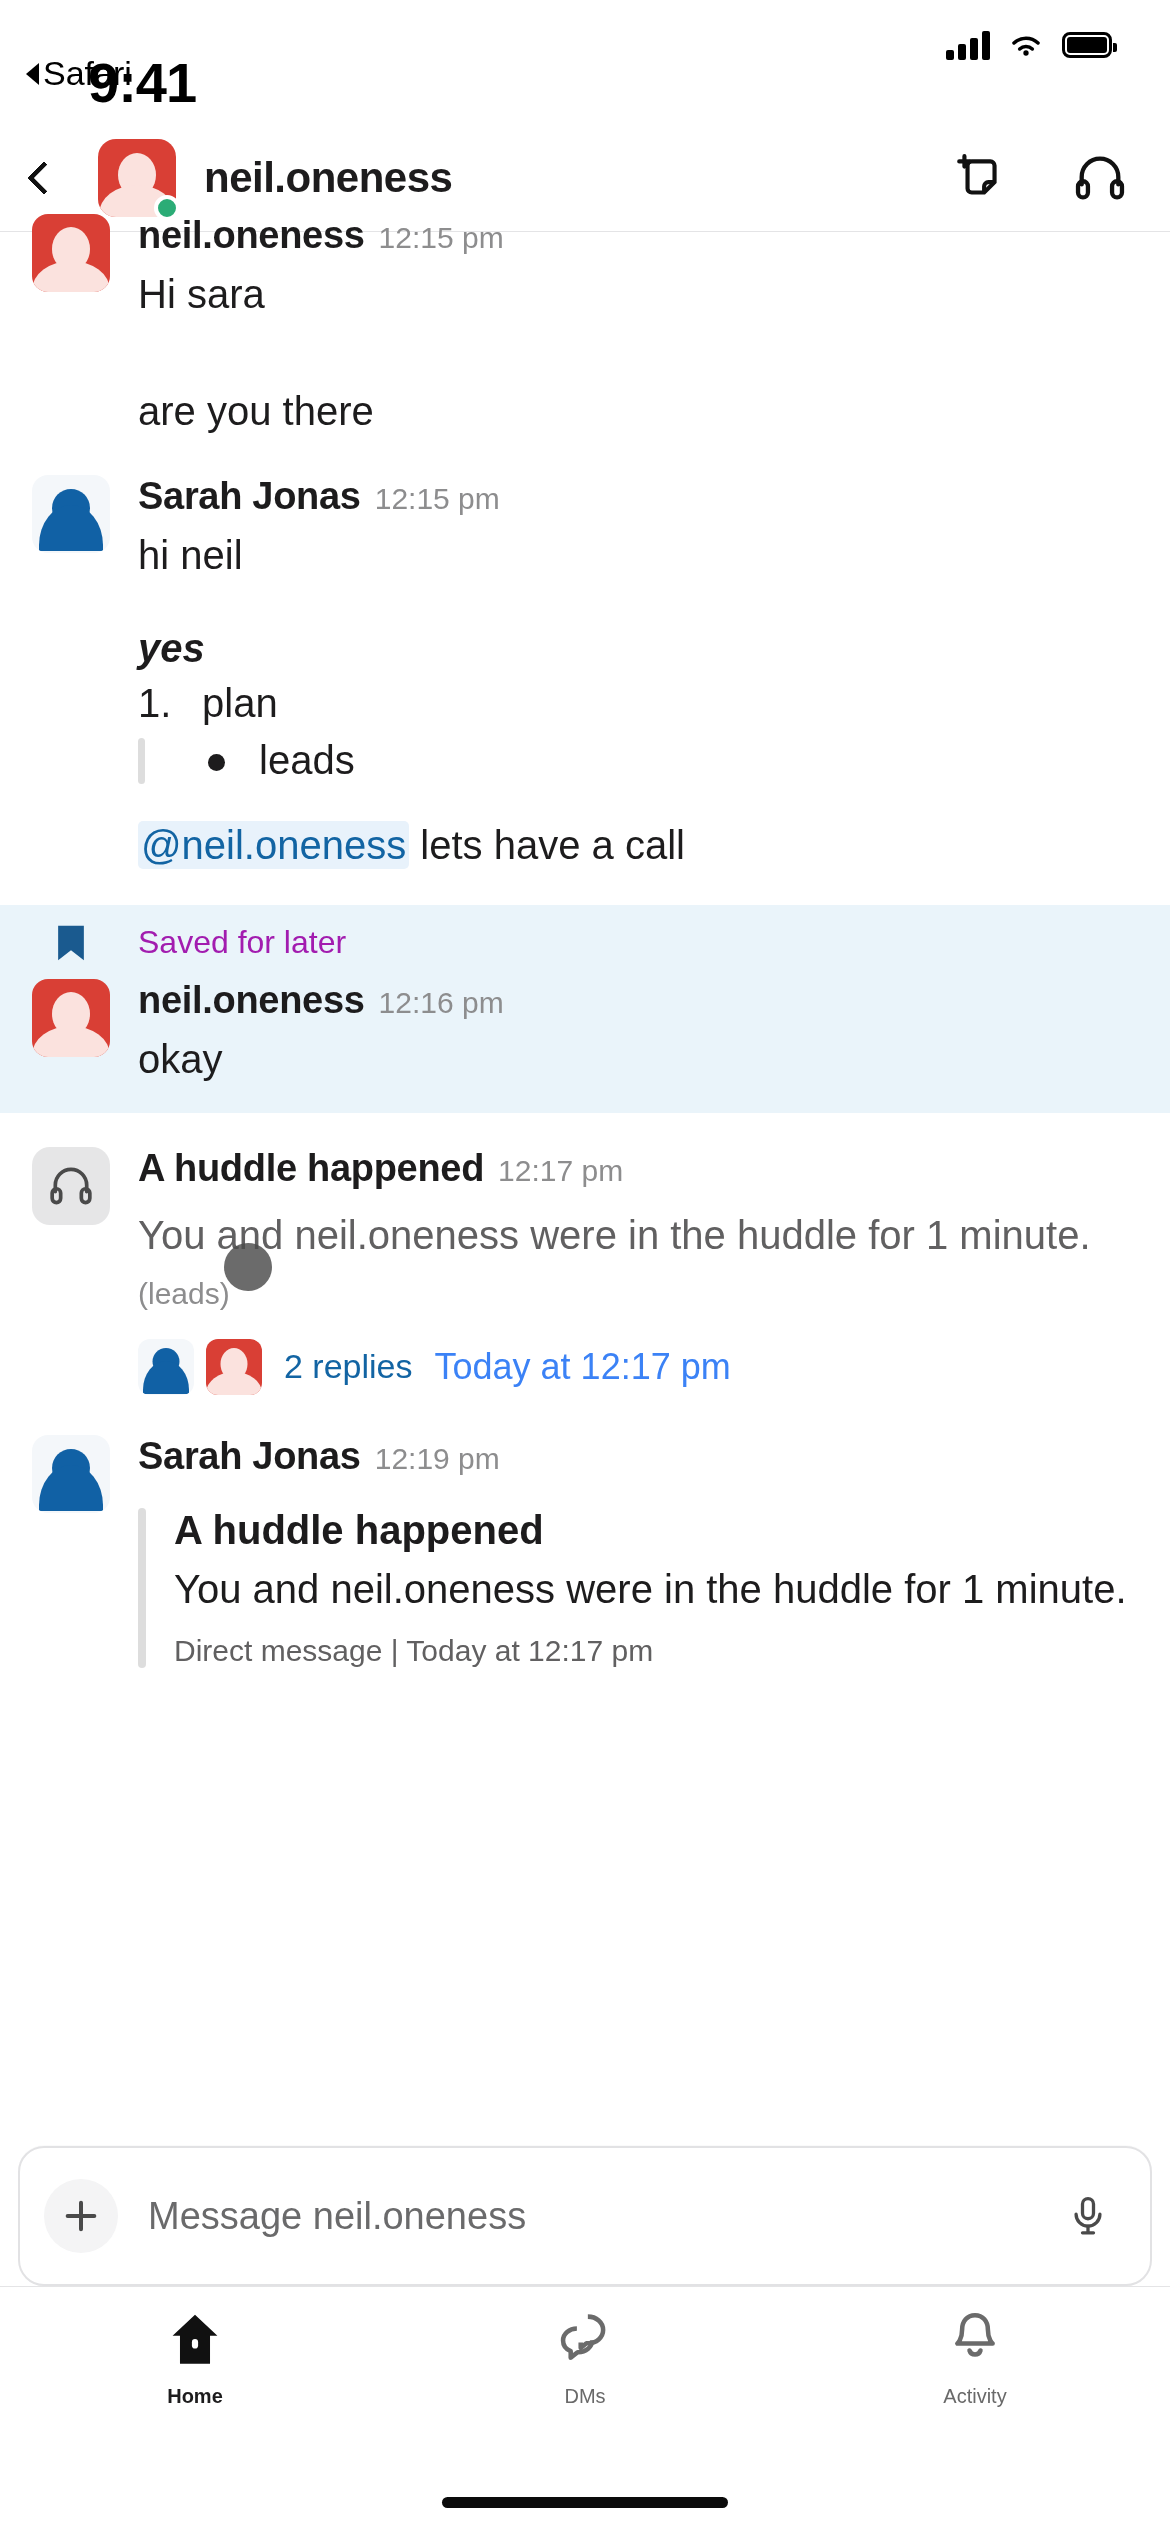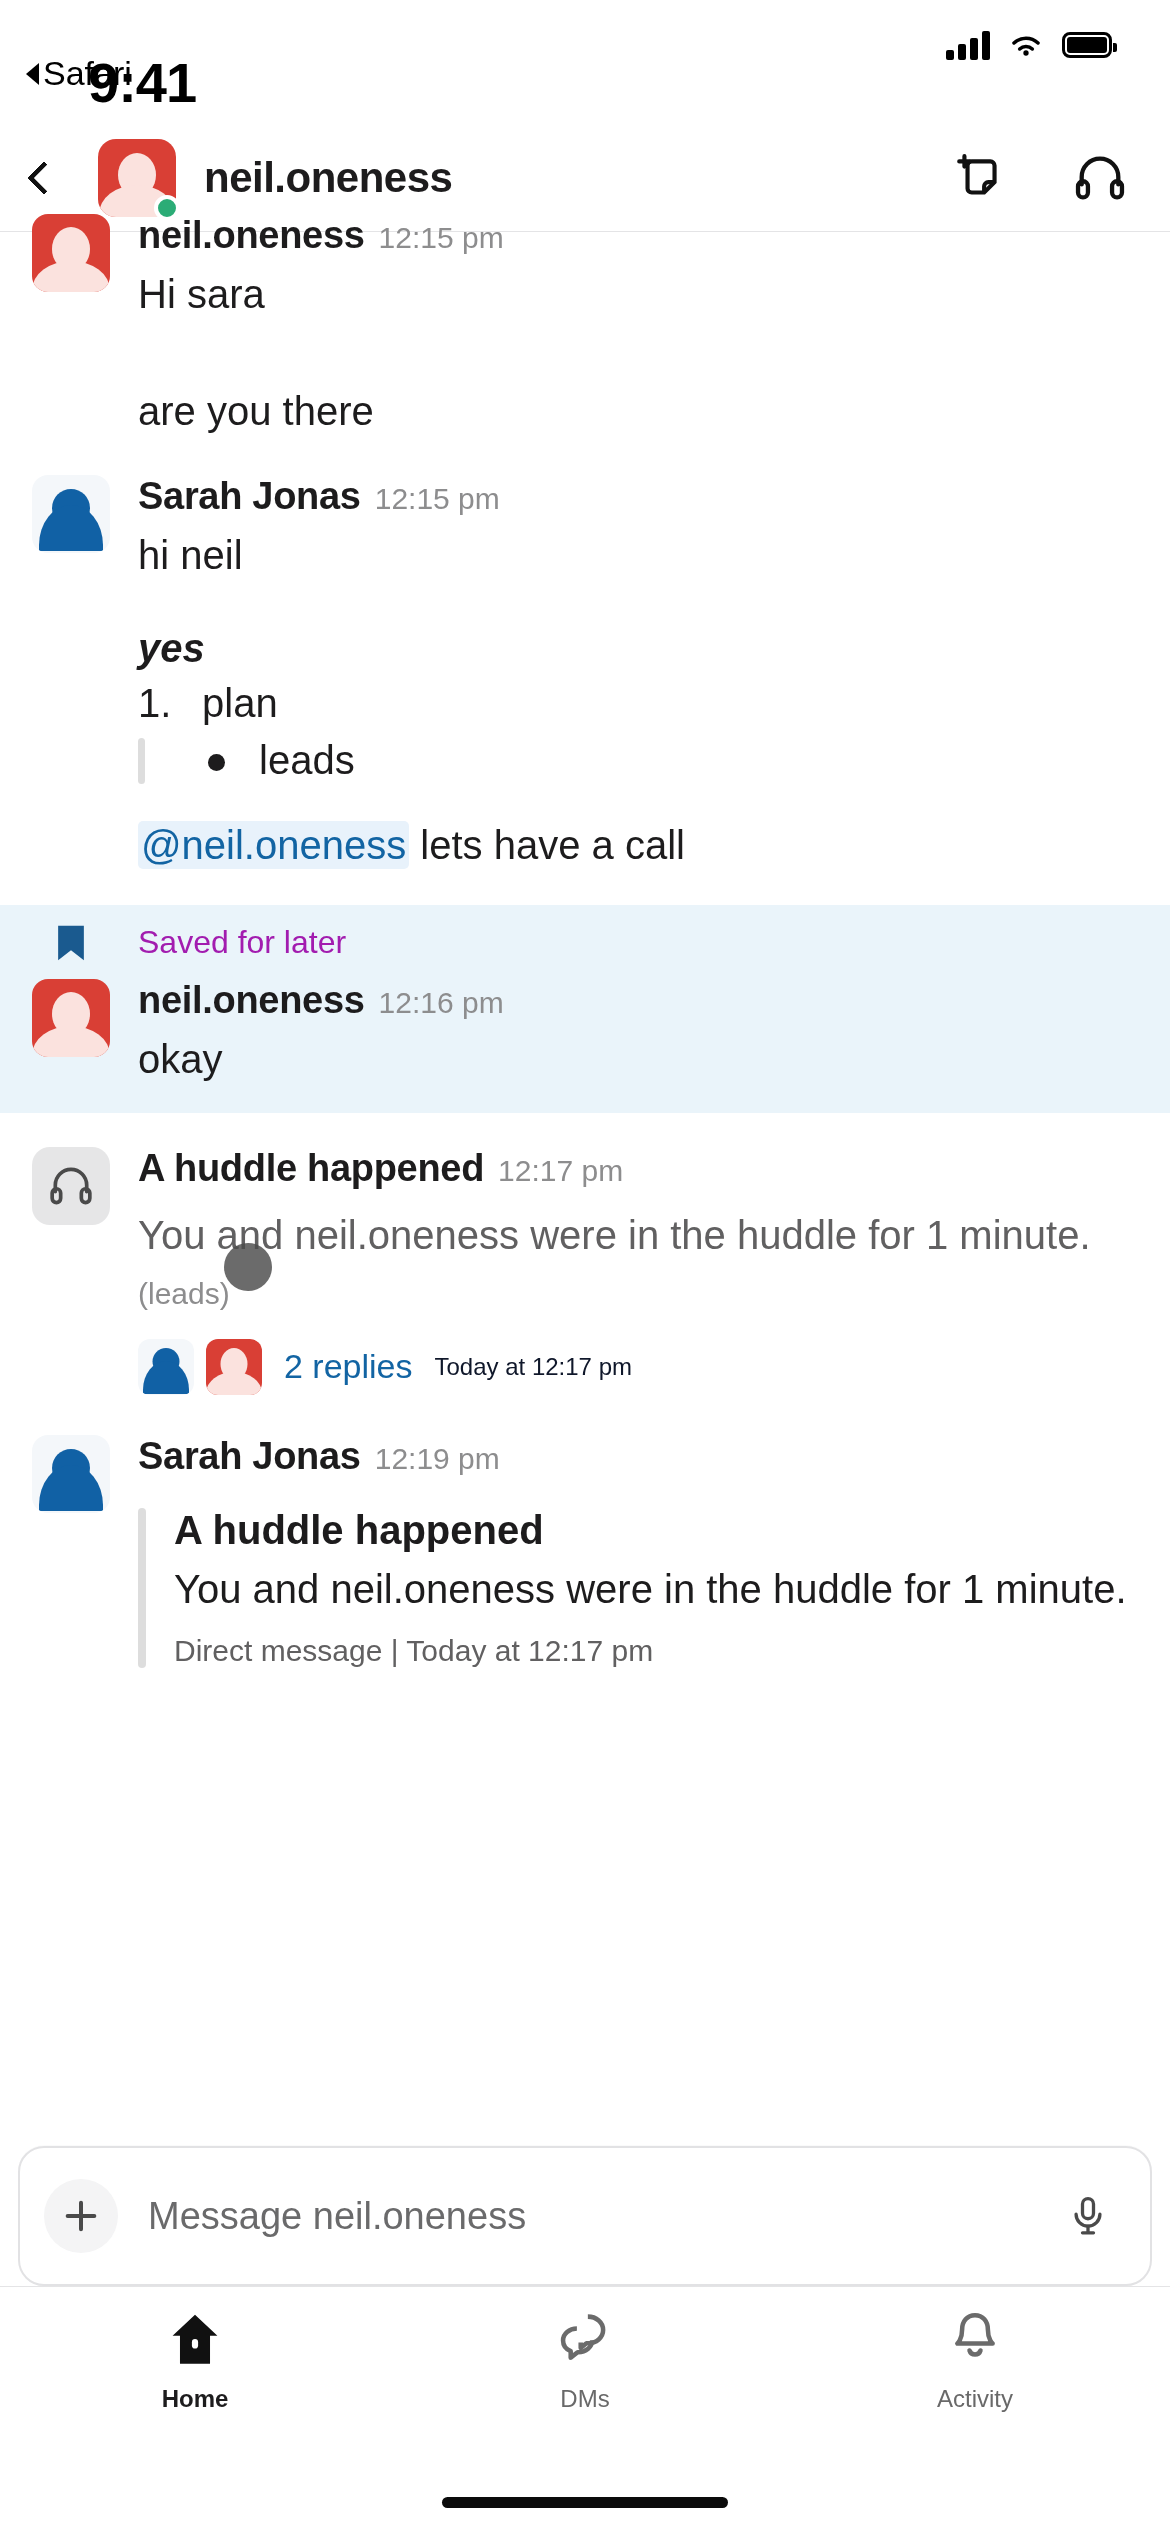--- a/index.html
+++ b/index.html
@@ -152,21 +152,21 @@
   .huddle-txt { font-size:40px; line-height:1.38; color:#616061; }
   .edited { font-size:30px; color:#8d8d8e; }
   .replies-row { display:flex; align-items:center; margin-top:20px; gap:0; }
   .replies-avs { display:flex; align-items:center; gap:12px; margin-right:22px; }
   .rep-av { width:56px; height:56px; border-radius:12px; overflow:hidden; position:relative; }
   .rep-av.av-blue .head{ width:27px;height:27px; top:9px; }
   .rep-av.av-blue .body{ width:46px;height:33px; bottom:1px; }
   .rep-av.av-red .head{ width:27px;height:32px; top:9px; }
   .rep-av.av-red .body{ width:56px;height:42px; bottom:-19px; }
   .replies-link { font-size:34px; color:#1264a3; font-weight:400; }
-  .replies-ts { font-size:24px; color:#0f172a; margin-left:22px; }
+  .replies-ts { font-size:36px; color:#3b82f6; margin-left:22px; }
 
   
   .quote {
     position:relative; margin-top:30px; padding-left:36px;
   }
   .quote-bar {
     position:absolute; left:0; top:0; bottom:0; width:8px; background:#ddd; border-radius:5px;
   }
   .quote-title { font-size:40px; font-weight:700; color:#1d1c1d; }
   .quote-text { font-size:40px; line-height:1.34; color:#1d1c1d; margin-top:10px; }
@@ -197,21 +197,21 @@
   }
   .composer-input::placeholder{ color:#6a6a6b; opacity:1; }
 
   
   .tabbar {
     position:absolute; left:0; right:0; bottom:0; height:246px;
     border-top:1px solid #e4e4e6; background:#fff;
     display:flex; align-items:flex-start; padding-top:22px;
   }
   .tab { flex:1; display:flex; flex-direction:column; align-items:center; gap:14px; }
-  .tab-label { font-size:24px; color:#696969; }
+  .tab-label { font-size:20px; color:#696969; }
   .tab.active .tab-label { color:#1d1c1d; font-weight:700; }
   .home-ind {
     position:absolute; left:50%; transform:translateX(-50%); bottom:24px;
     width:286px; height:11px; border-radius:6px; background:#0b0b0b;
   }
 </style>
 </head>
 <body>
 
 <div class="statusbar">

